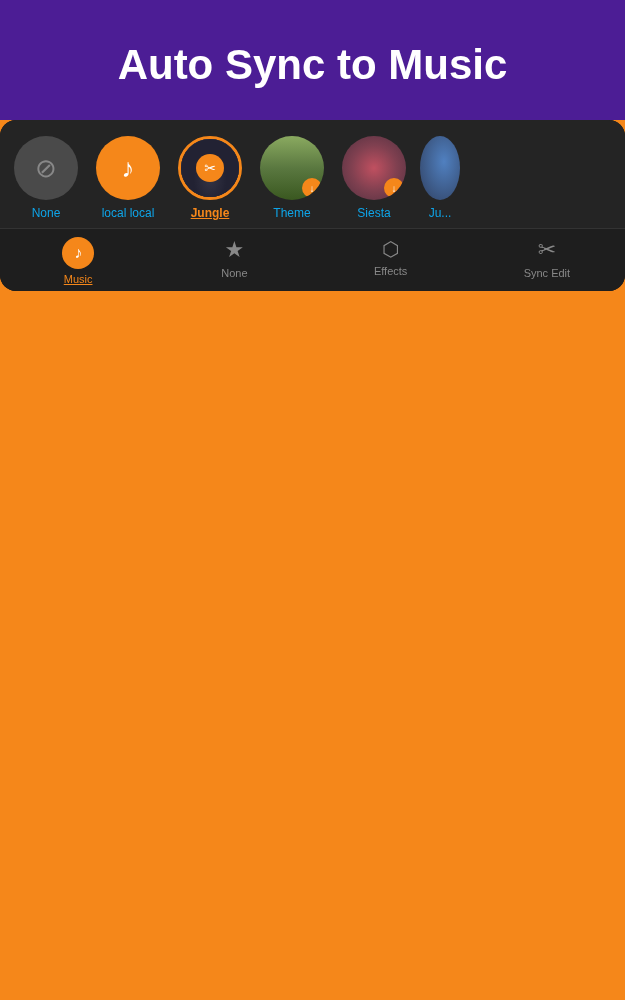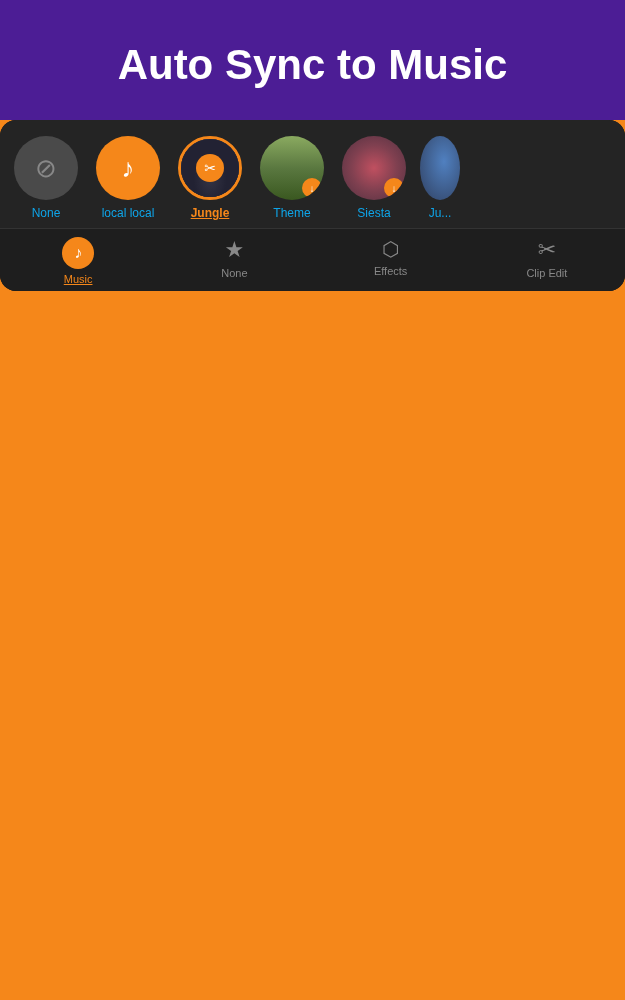--- a/index.html
+++ b/index.html
@@ -367,20 +367,20 @@
           <span class="nav-label">None</span>
         </div>
 
         <div class="nav-item">
           <span class="nav-icon" style="font-size:20px;">⬡</span>
           <span class="nav-label">Effects</span>
         </div>
 
         <div class="nav-item">
           <span class="nav-icon">✂</span>
-          <span class="nav-label">Clip Edit</span>
+          <span class="nav-label">Sync Edit</span>
         </div>
 
       </div>
     </div>
 
   </div>
 </div>
 
 </body></html>

